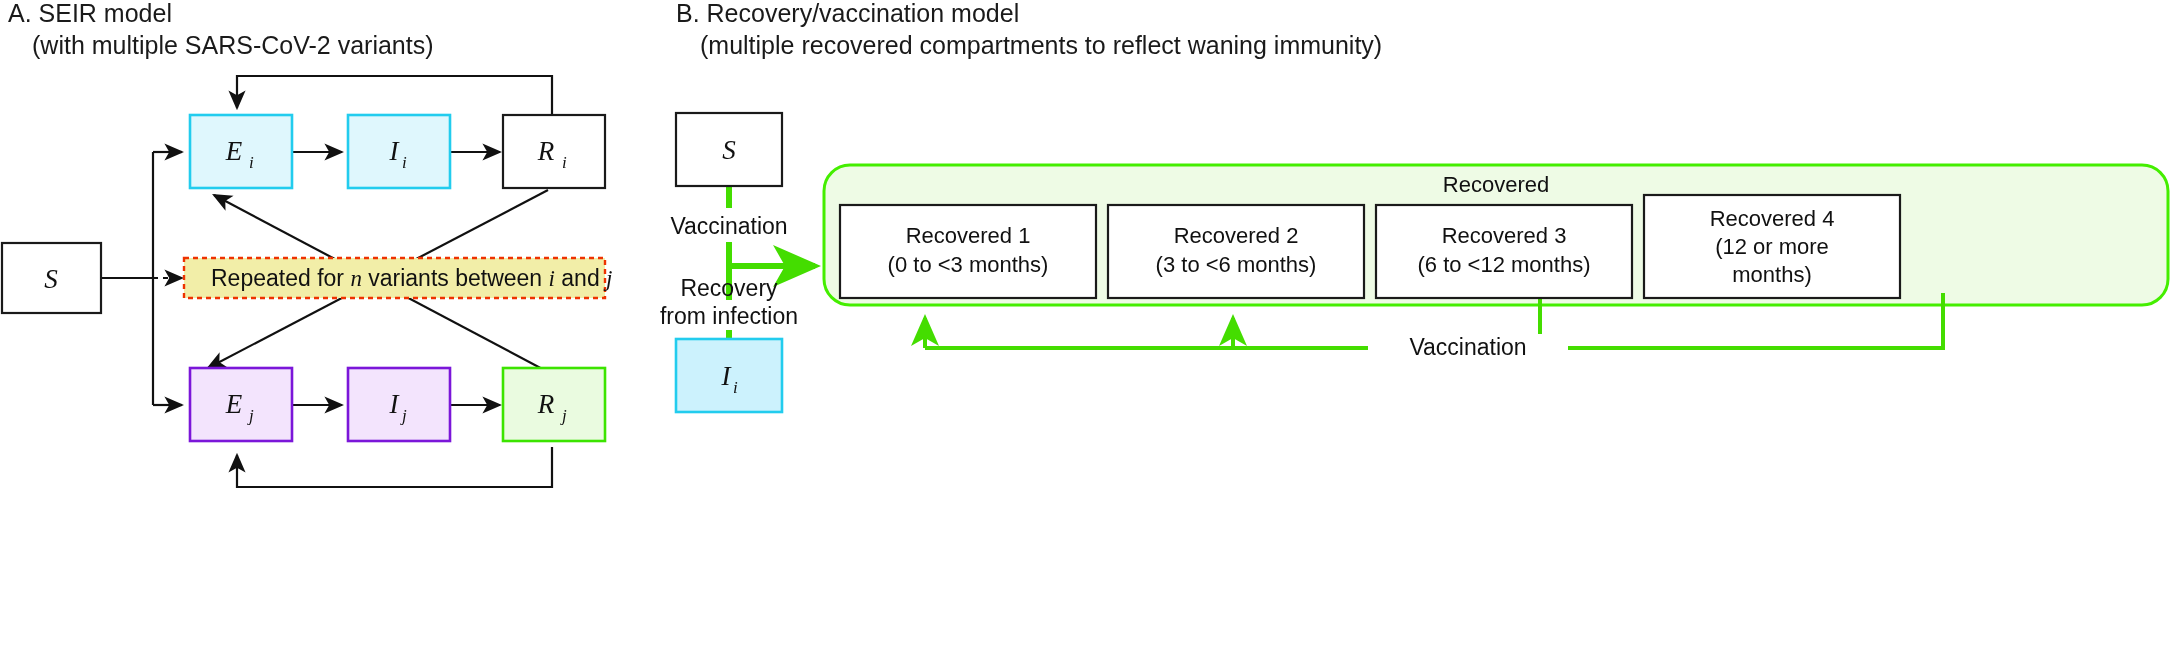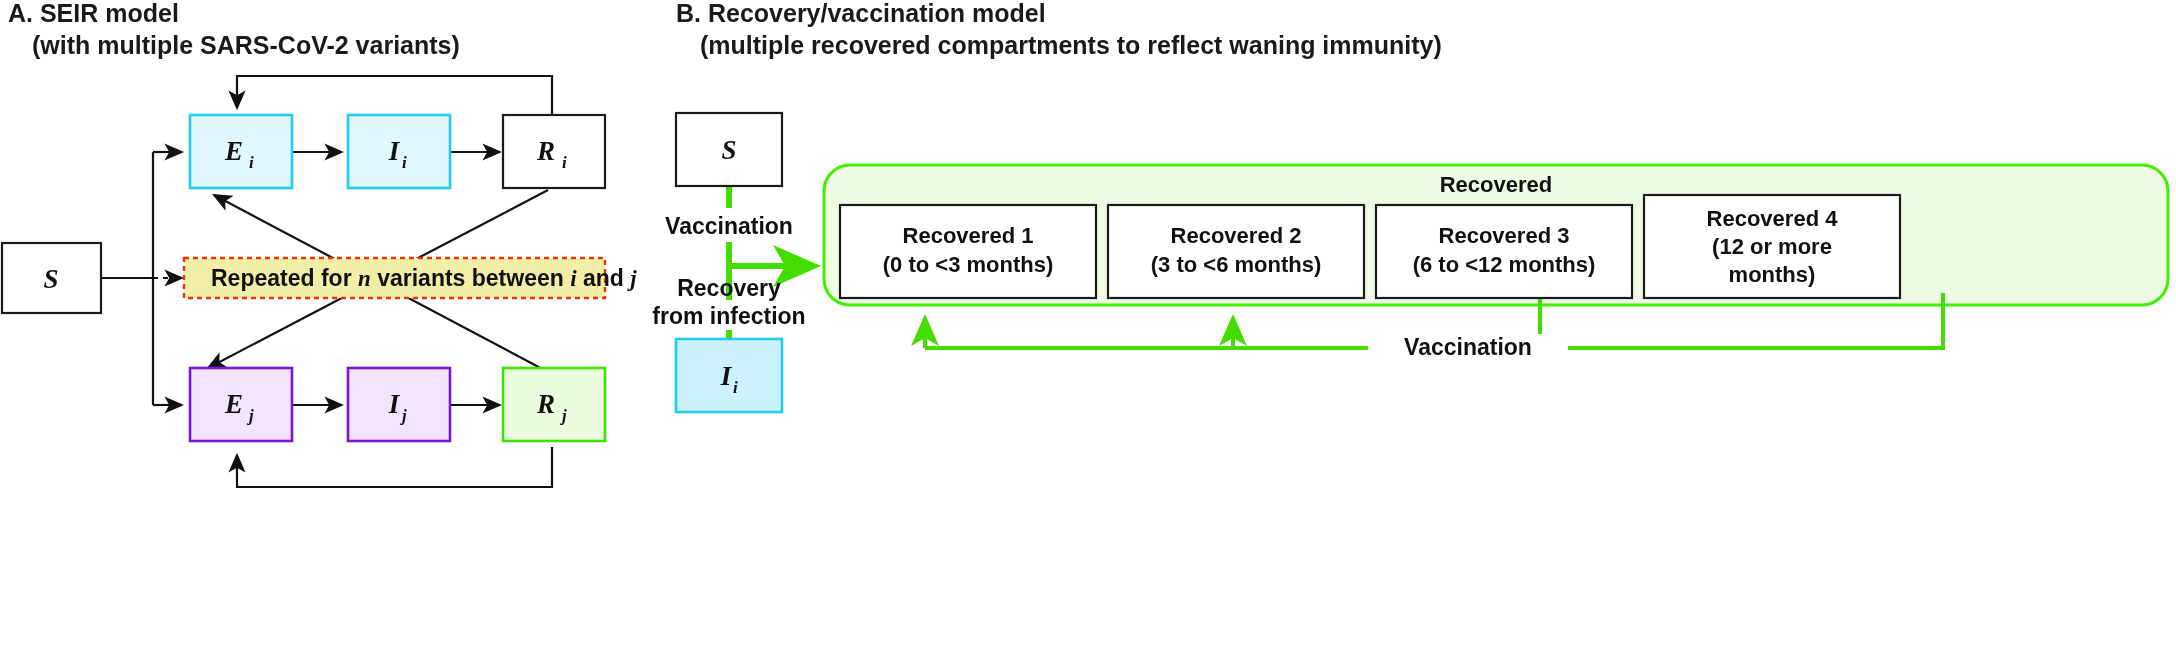--- a/index.html
+++ b/index.html
@@ -1,17 +1,17 @@
 <!DOCTYPE html>
 <html><head>
 <meta charset="utf-8">
 <style>
   html,body{margin:0;padding:0;background:#ffffff;}
   body{width:2176px;height:670px;overflow:hidden;font-family:"Liberation Sans",sans-serif;}
-  #stage{position:relative;width:2176px;height:670px;font-weight:bold;}
+  #stage{position:relative;width:2176px;height:670px;}
   svg#canvas{position:absolute;left:0;top:0;width:2176px;height:670px;}
   .ttl{font-family:"Liberation Sans",sans-serif;font-size:25px;fill:#1a1a1a;}
   .boxlabel{font-family:"Liberation Serif",serif;font-style:italic;font-size:27px;fill:#111;}
   .sub{font-family:"Liberation Serif",serif;font-style:italic;font-size:17px;fill:#111;}
   .note{font-family:"Liberation Sans",sans-serif;font-size:23px;fill:#111;}
   .noteit{font-family:"Liberation Serif",serif;font-style:italic;font-size:23px;fill:#111;}
   .blabel{font-family:"Liberation Sans",sans-serif;font-size:23px;fill:#111;}
   .rlabel{font-family:"Liberation Sans",sans-serif;font-size:22px;fill:#111;}
 </style>
 </head>

